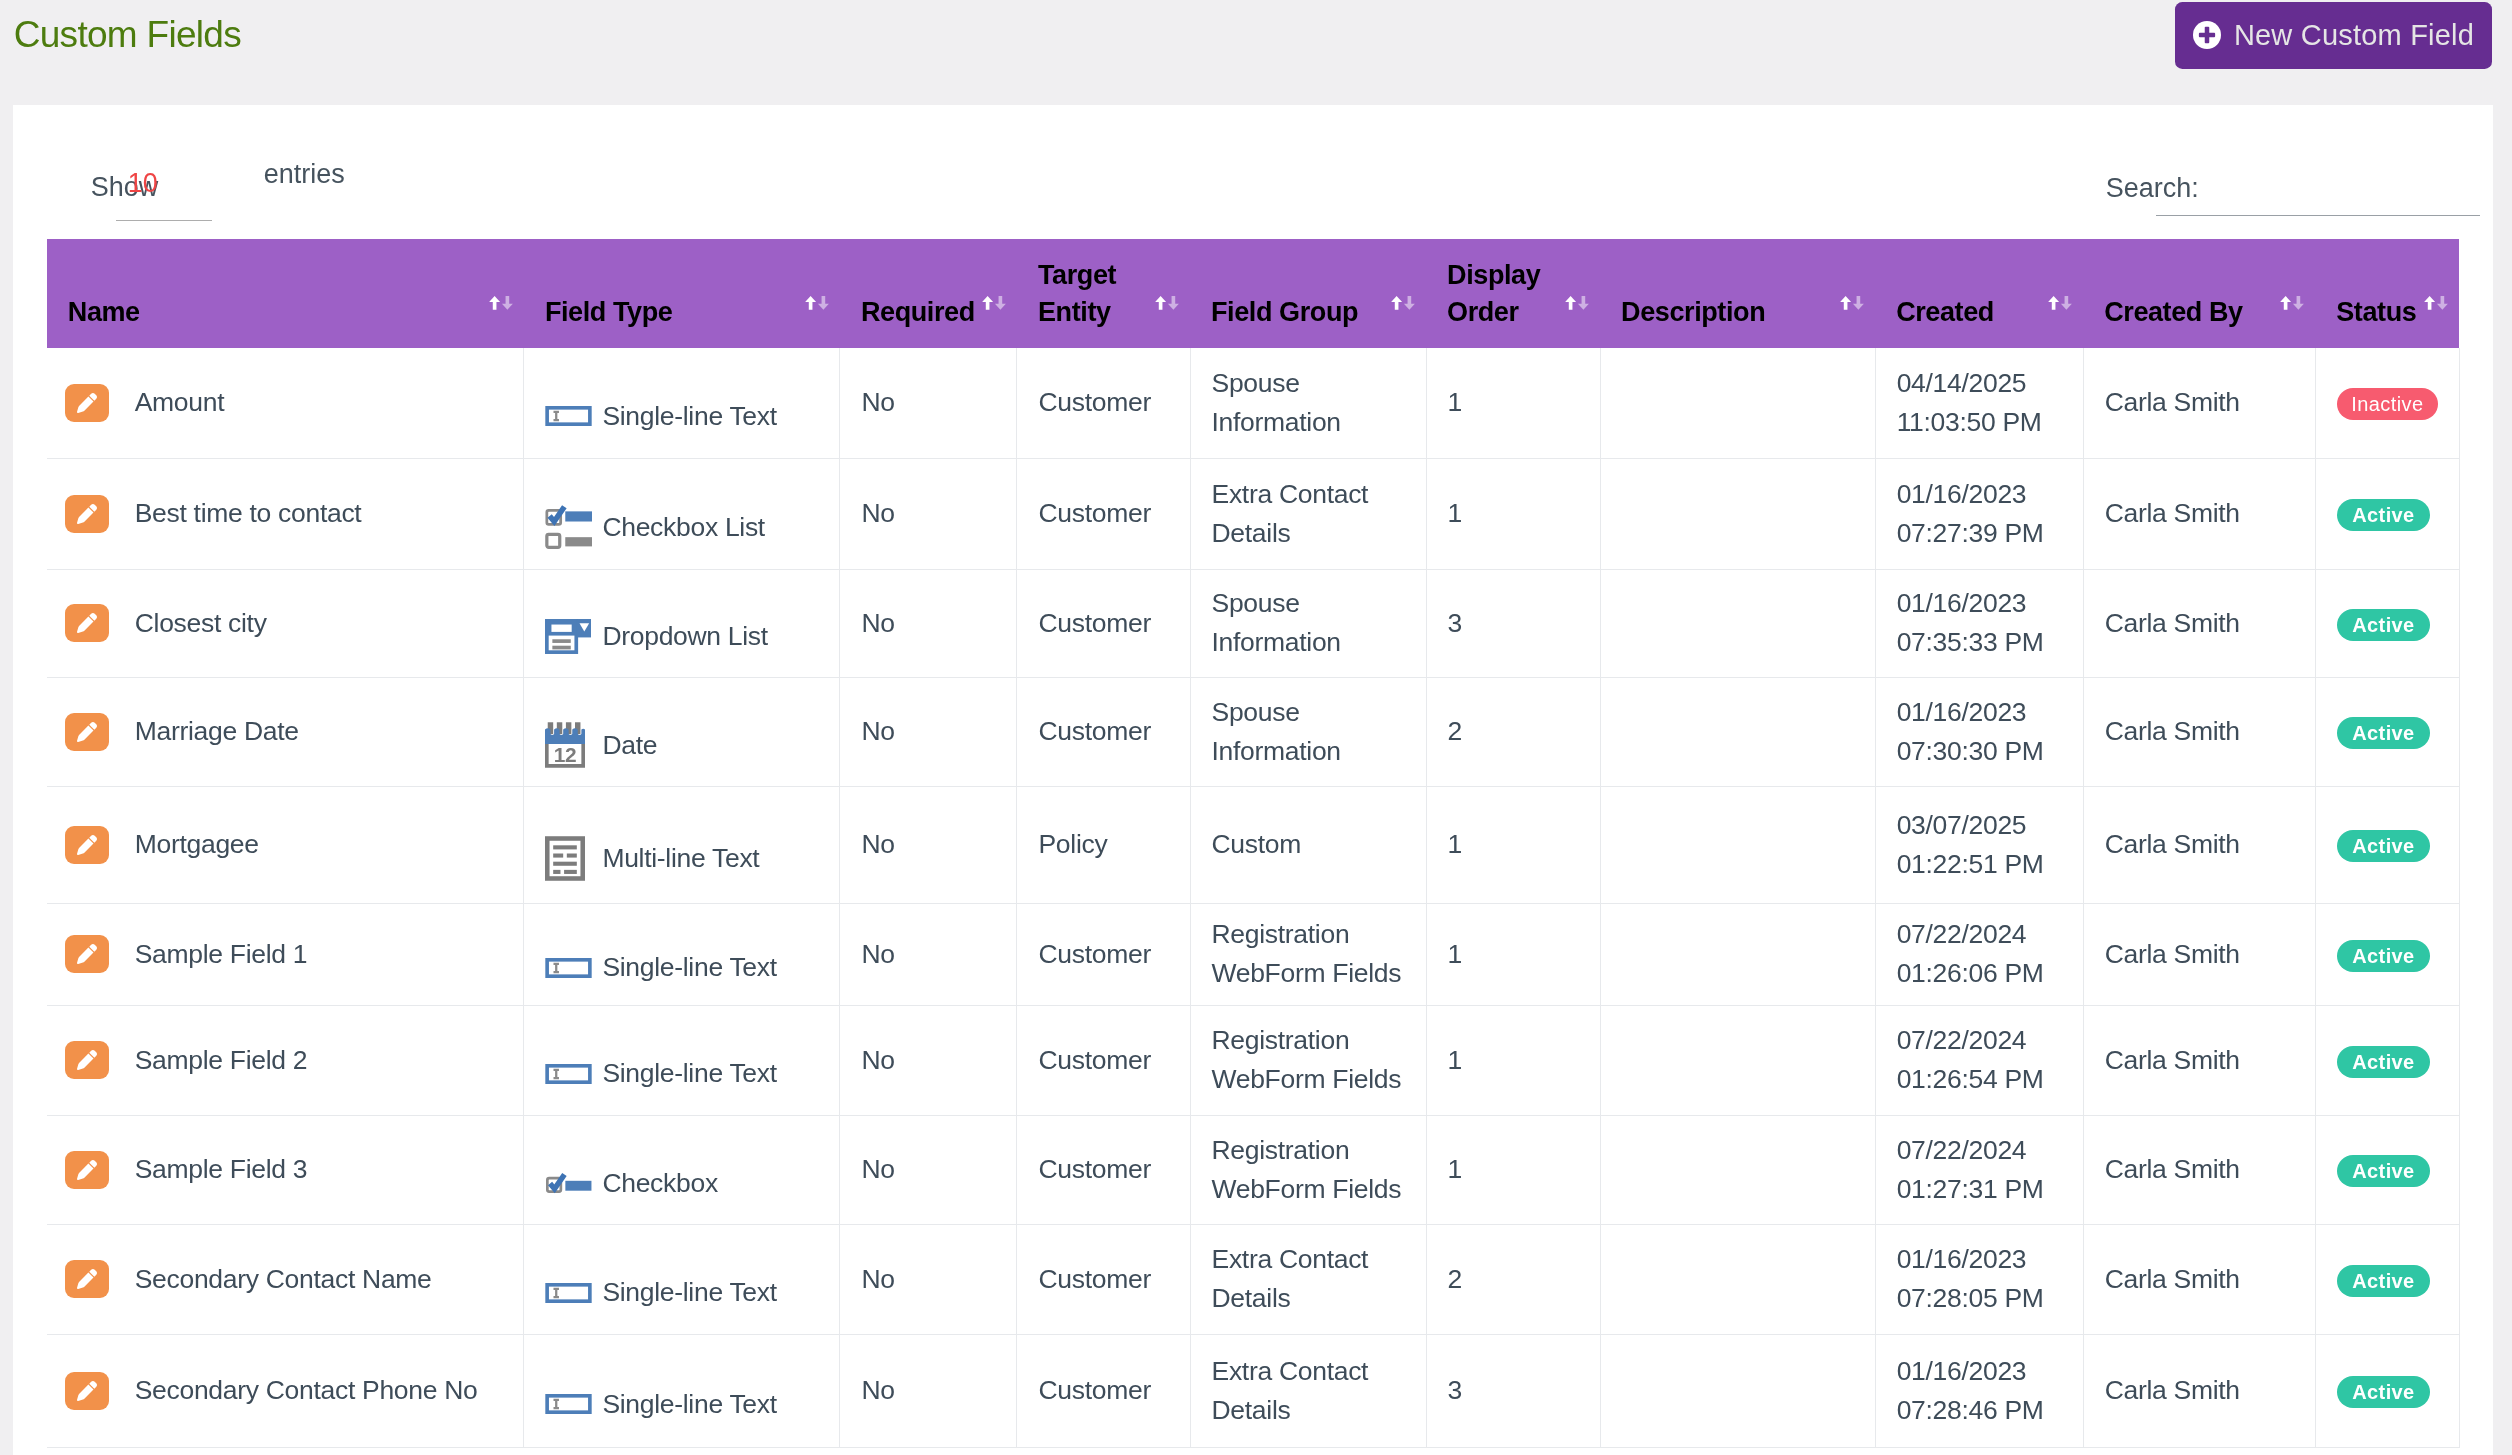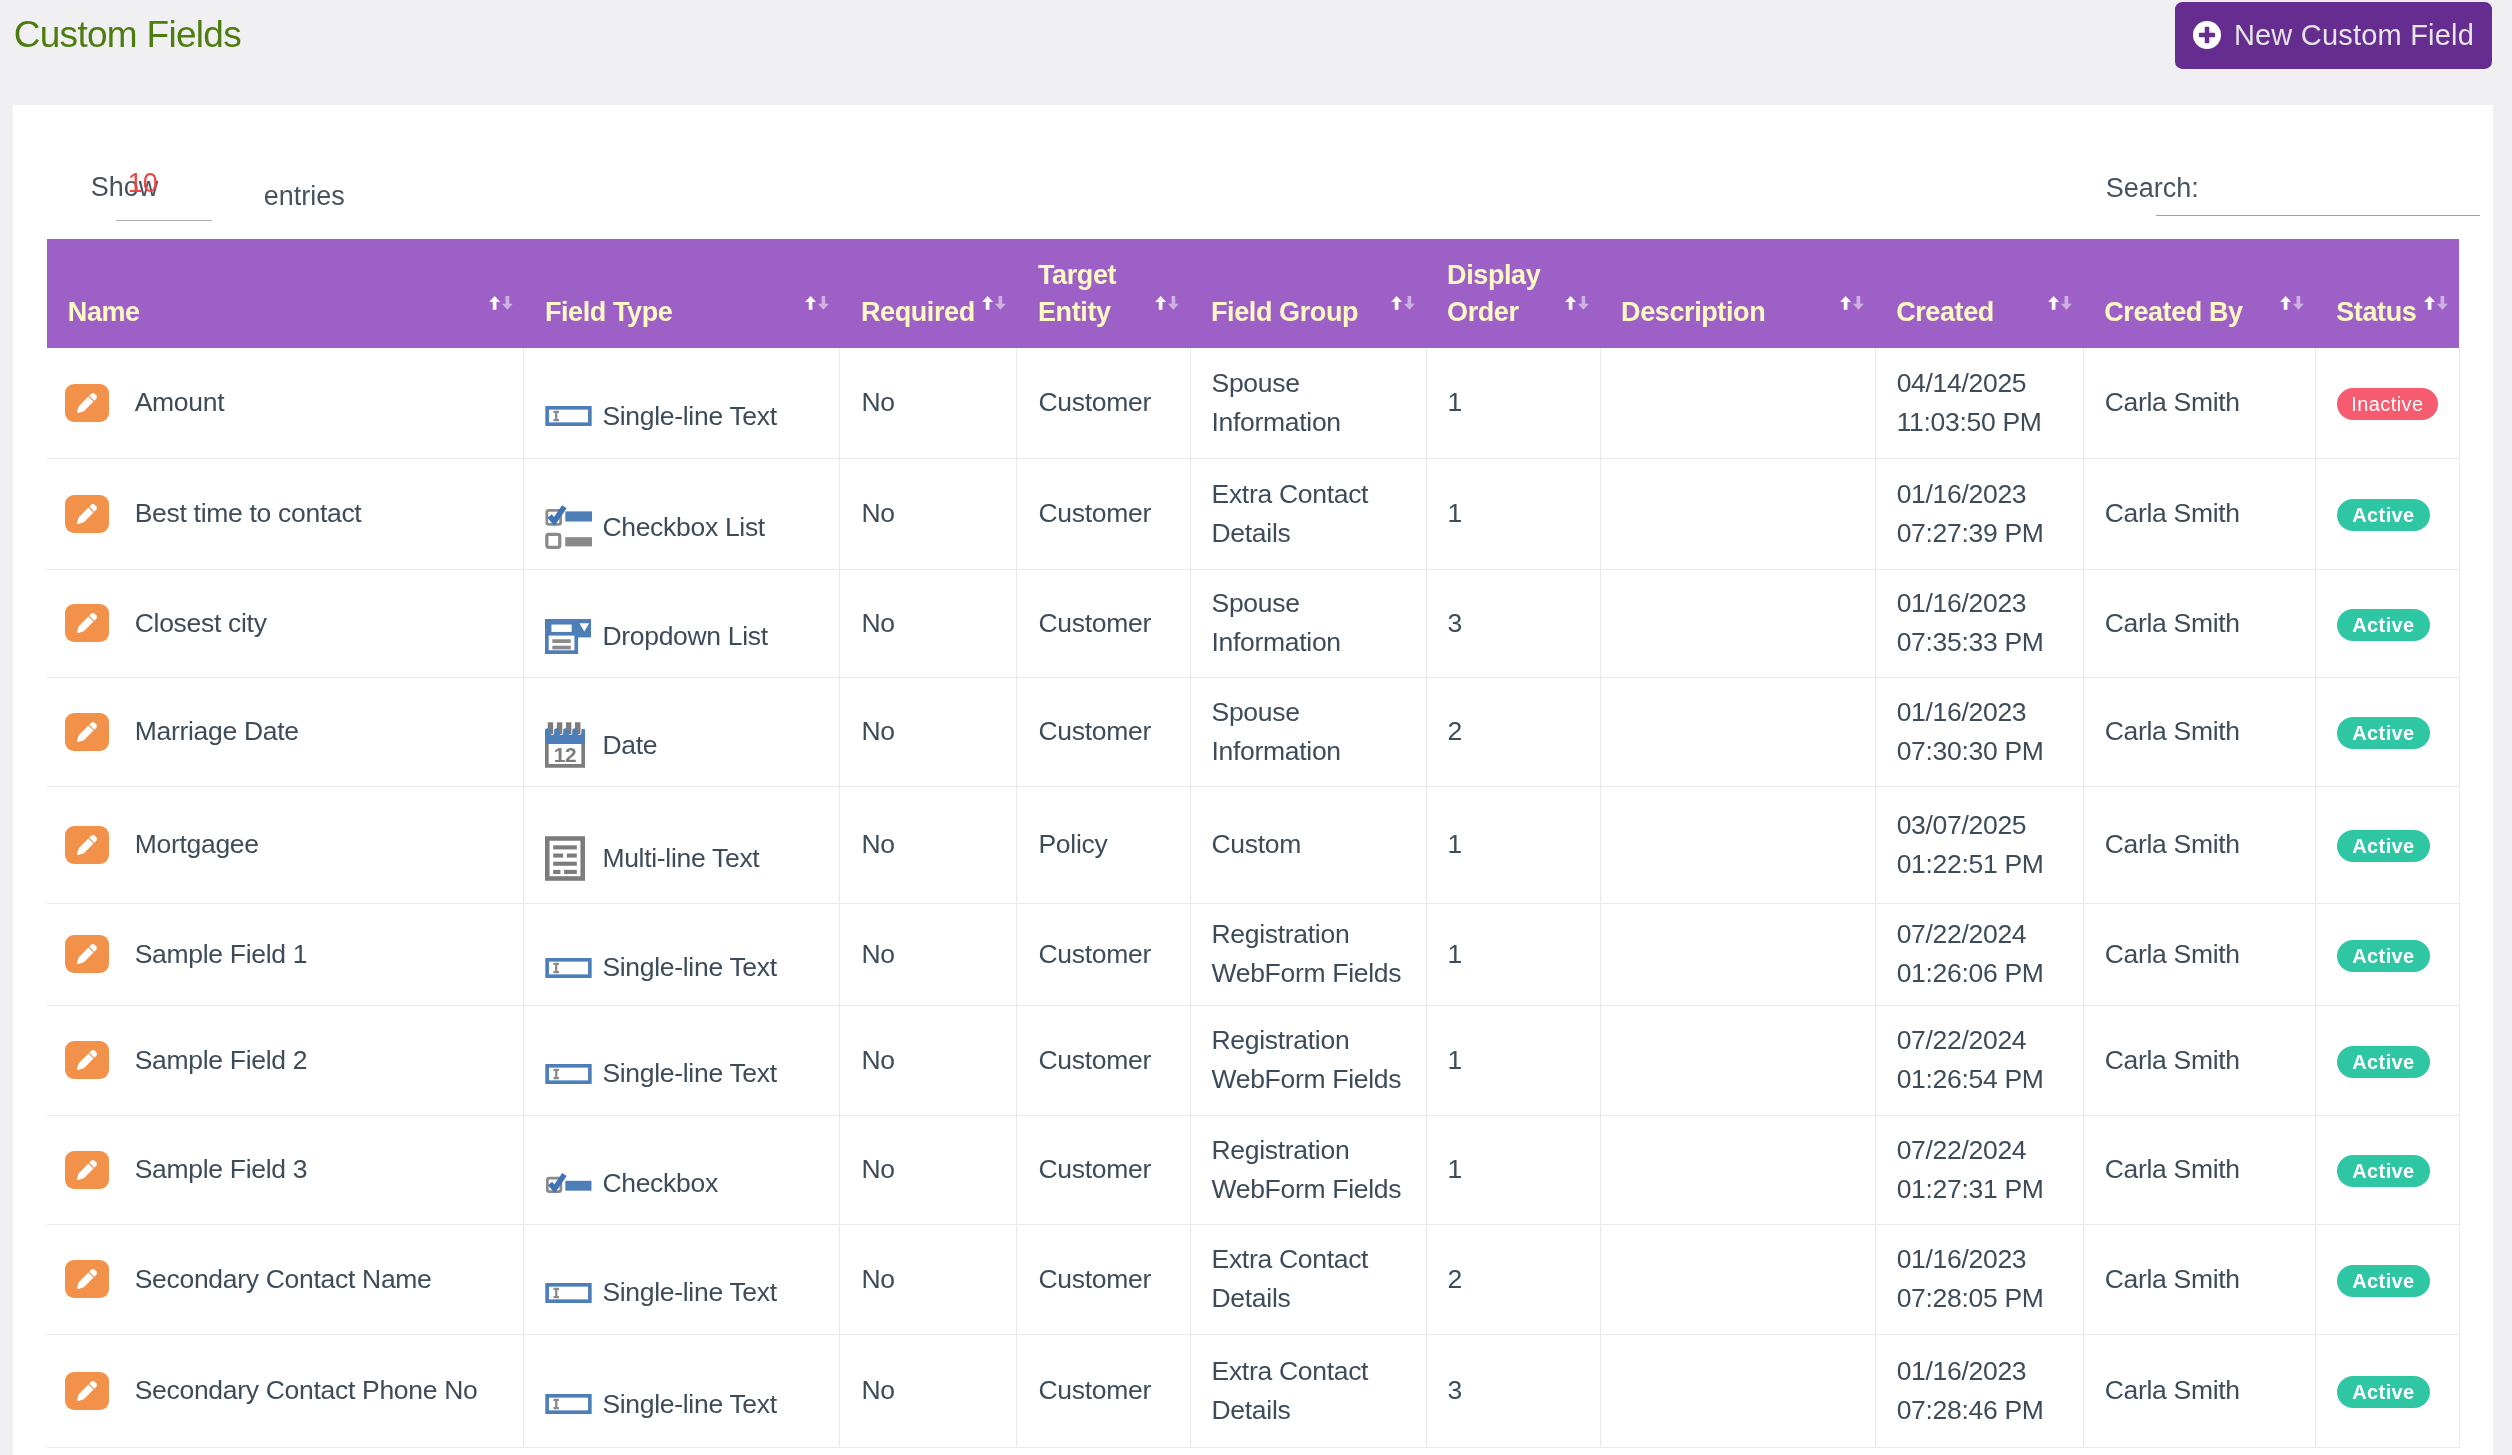--- a/index.html
+++ b/index.html
@@ -5,25 +5,25 @@
 * { box-sizing: border-box; margin:0; padding:0; }
 html,body { width:2512px; height:1455px; overflow:hidden; }
 body { position:relative; background:#f0eff1; font-family:"Liberation Sans", sans-serif; }
 .h1 { position:absolute; left:13.7px; top:16.4px; font-size:37px; line-height:37px; font-weight:normal; color:#4d7c0f; letter-spacing:-0.7px; }
 .newbtn { position:absolute; top:1.8px; right:20px; height:67px; background:#662d91; border-radius:7.3px; display:flex; align-items:center; padding:0 18px; color:#e5e5e5; font-size:29px; letter-spacing:0.2px; }
 .newbtn svg { margin-right:12.8px; }
 .card { position:absolute; left:12.8px; top:105px; width:2480px; height:1350px; background:#fff; }
 .ctl { position:absolute; font-size:27px; color:#46535e;margin-left:44px; }
 #lblShow { left:34px; top:67px; }
 #selShow { position:absolute; left:103px; top:63px; width:96px; height:53px; border-bottom:1.8px solid #adadad; font-size:27px; color:#ef4444; padding-left:12px; }
-#lblEntries { left:207px; top:76px; }
+#lblEntries { left:207px; top:54px; }
 #lblSearch { left:2049px; top:68px; }
 #inpSearch { position:absolute; left:2143px; top:58px; width:324px; height:53px; border-bottom:1.8px solid #9aa0a6; }
 table { position:absolute; left:34px; top:134px; width:2413px; table-layout:fixed; border-collapse:collapse; }
-th { background:#9d60c6; color:#fef9c3; font-size:27px; font-weight:bold; text-align:left; vertical-align:bottom; padding:0 0 17.3px 21px; position:relative; line-height:37px; letter-spacing:-0.4px; }
+th { background:#9d60c6; color:#000000; font-size:27px; font-weight:bold; text-align:left; vertical-align:bottom; padding:0 0 17.3px 21px; position:relative; line-height:37px; letter-spacing:-0.4px; }
 th .sort { position:absolute; right:11px; bottom:28px; }
 td { font-size:26.5px; color:#3e4c59; vertical-align:middle; padding-left:21px; line-height:39px; border-right:1.8px solid #e7e9ec; border-bottom:1.8px solid #e7e9ec; letter-spacing:-0.3px; }
 tr.hdr th { height:109px; }
 .namecell { display:flex; align-items:center; margin-left:-2.7px; }
 .editbtn { width:44px; height:38px; flex:0 0 44px; background:#f2914a; border-radius:9px; display:flex; align-items:center; justify-content:center; margin-right:25.6px; }
 .ft { display:flex; align-items:center;margin-top:27px; }
 .fticon { width:57px; flex:0 0 57px; display:flex; align-items:center; }
 .pill { display:inline-block; vertical-align:middle; color:#fff; font-size:20px; border-radius:16.4px; line-height:32px; letter-spacing:0.4px; }
 .pill.on { background:#2fc6a4; padding:0 15.5px;font-weight:bold; }
 .pill.off { background:#f75b6f; padding:0 14.6px; }

